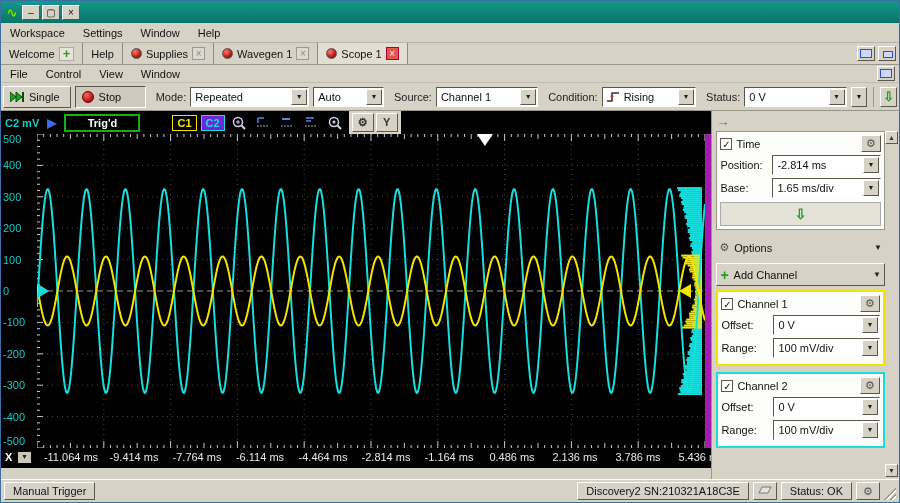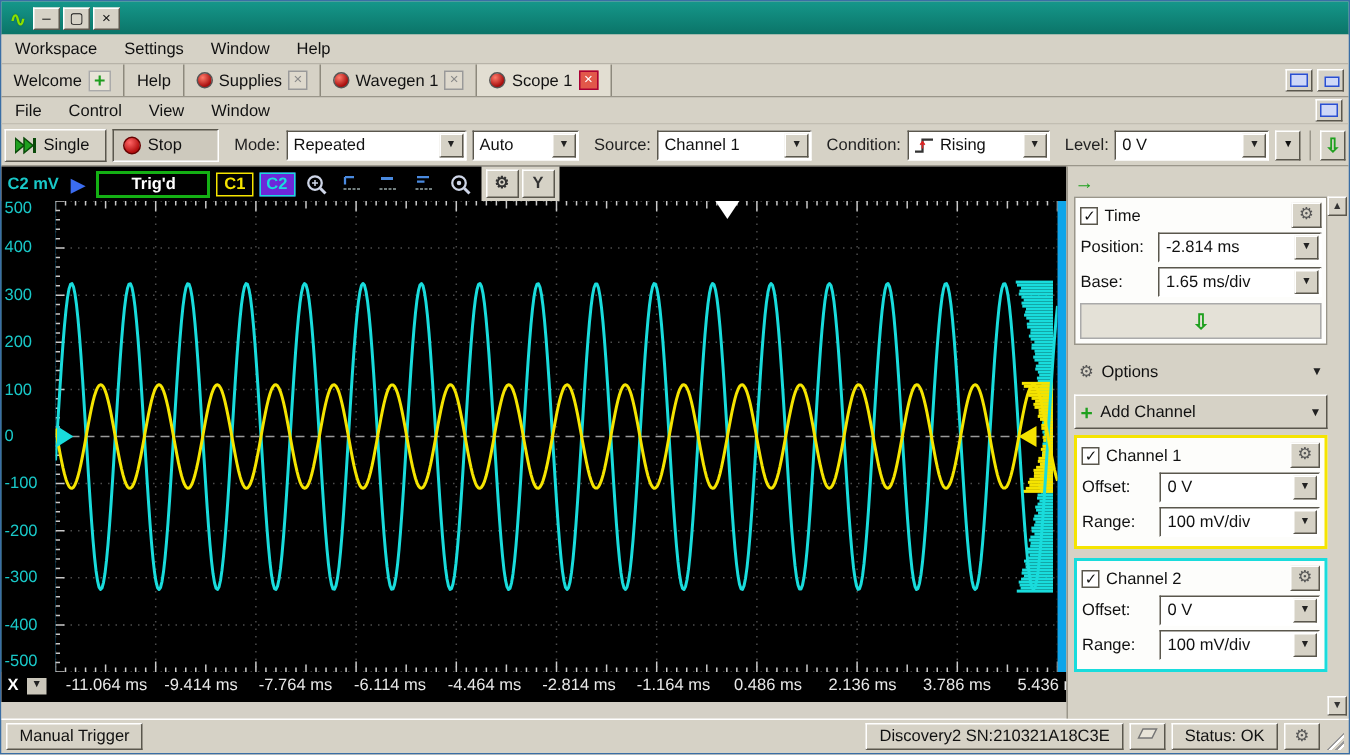--- a/index.html
+++ b/index.html
@@ -44,28 +44,28 @@
   .green-arrow { color:#1fa01f; font-weight:bold; font-size:13px; line-height:18px; }
 
   
   .main { flex:1; display:flex; }
   .scope-col { width:712px; display:flex; flex-direction:column; background:#d4d0c6; }
   .scope-header { height:23px; background:#000; display:flex; align-items:center; gap:4px; padding:0 2px; color:#ddd; }
   .yunit { color:#19c8c8; font-weight:bold; padding-left:2px; }
   .runarrow { color:#3b6cf0; font-size:12px; font-weight:bold; margin:0 4px; }
   .trig-box { border:2px solid #14b014; background:#000; color:#fff; font-weight:bold; width:76px; text-align:center; padding:1px 0; }
   .chanbadge { border:1px solid; padding:1px 4px; font-weight:bold; }
-  .c1 { color:#f5e400; border-color:#f5e400; }
+  .c1 { color:#f5e400; border-color:#f5e400;margin-left:28px; }
   .c2 { color:#19dcdc; border-color:#19dcdc; background:#6d28d9; }
   .samples { color:#e6e6e6; margin-left:4px; flex:1; white-space:nowrap; overflow:hidden; }
   .hdr-icon { width:20px; height:18px; display:flex; align-items:center; justify-content:center; }
   .hdr-btn { width:22px; height:19px; background:#d6d2c6; border:1px solid; border-color:#fff #5a574d #5a574d #fff; color:#333; text-align:center; line-height:17px; font-weight:bold; }
   .hdr-gray { background:#d6d2c6; height:23px; display:flex; align-items:center; gap:2px; padding:0 3px; }
 
-  .plot-region { height:314px; background:#0ea5e9; display:flex; }
+  .plot-region { height:314px; background:#a21caf; display:flex; }
   .ylabels { width:36px; position:relative; background:#000; flex:none; }
   .ylabel { position:absolute; left:2px; color:#19c8c8; font-size:11px; }
   .plot-wrap { width:668px; height:314px; position:relative; flex:none; }
 
   .xrow { height:20px; background:#000; position:relative; color:#e8e8e8; }
   .xaxis-name { position:absolute; left:4px; top:3px; color:#fff; font-weight:bold; }
   .xaxis-dd { position:absolute; left:17px; top:4px; width:13px; height:11px; background:#cac6ba; color:#222; font-size:7px; text-align:center; line-height:10px; }
   .xlabel { position:absolute; top:3px; transform:translateX(-50%); white-space:nowrap; }
   .scope-gap { flex:1; background:#d4d0c6; }
 
@@ -196,21 +196,21 @@
     </div>
     <span class="tb-label">Condition:</span>
     <div class="dd" style="width:96px;">
       <svg width="14" height="12" style="margin-left:3px; flex:none;">
         <path d="M1,10 H6 V2 H13" fill="none" stroke="#333" stroke-width="1.5"></path>
         <path d="M6,8 L6,4 M4.5,5.5 L6,3.5 L7.5,5.5" stroke="#d22" fill="none"></path>
       </svg>
       <span class="dd-val">Rising</span>
       <span class="dd-arrow">▼</span>
     </div>
-    <span class="tb-label">Level:</span>
+    <span class="tb-label">Status:</span>
     <div class="dd" style="width:104px;">
       <span class="dd-val">0 V</span>
       <span class="dd-arrow">▼</span>
     </div>
     <div class="small-raised" style="font-size:7px; line-height:18px;">▼</div>
     <div class="sep-v"></div>
     <div class="small-raised"><span class="green-arrow">⇩</span></div>
   </div>
 
   <div class="main">

